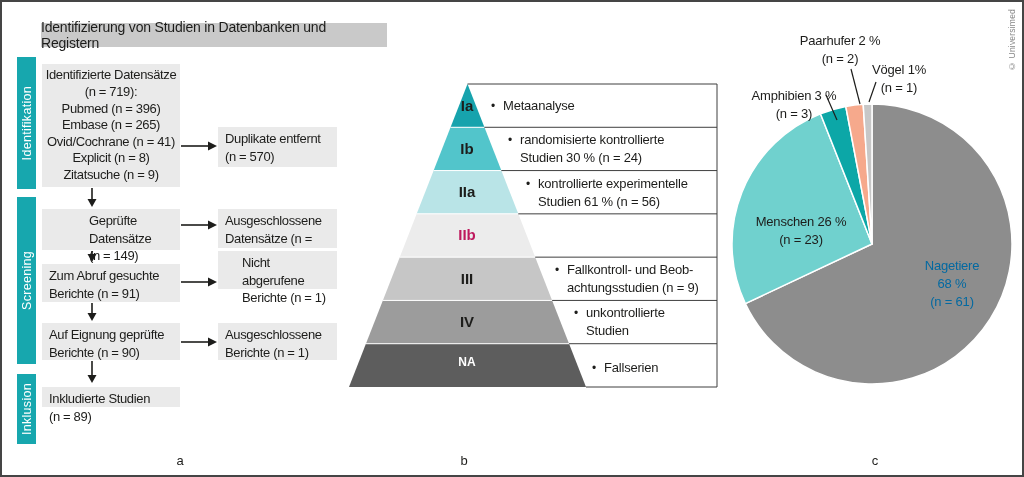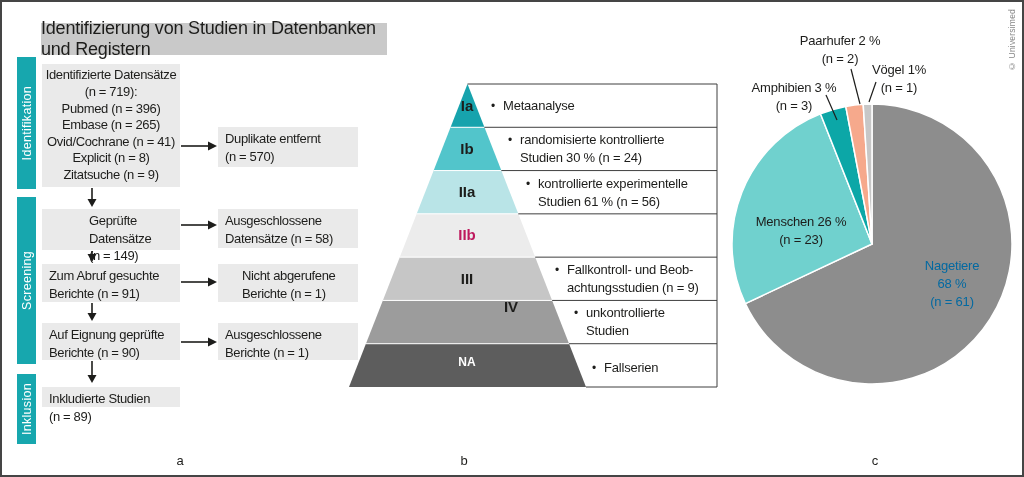--- a/index.html
+++ b/index.html
@@ -4,49 +4,49 @@
 <style>
   html,body { margin:0; padding:0; background:#fff; }
   .fig {
     position:relative; width:1024px; height:477px; box-sizing:border-box;
     border:2px solid #454545; background:#ffffff; overflow:hidden;
     font-family:"Liberation Sans","DejaVu Sans",sans-serif; color:#1d1d1b;
   }
   .gfx { position:absolute; left:0; top:0; width:1020px; height:473px; pointer-events:none; }
 
   .hdr {
-    position:absolute; left:39px; top:21px; width:346px; height:32px;
+    position:absolute; left:39px; top:21px; width:346px; height:24px;
     background:#c9c9c9; display:flex; align-items:center; justify-content:center;
-    font-size:18px; letter-spacing:-0.2px;
+    font-size:14px; letter-spacing:-0.2px;
   }
   .stage {
     position:absolute; left:15px; width:19px; background:#17a7ae; color:#fff;
     display:flex; align-items:center; justify-content:center;
   }
   .stage span { writing-mode:vertical-rl; transform:rotate(180deg); font-size:12.5px; letter-spacing:0.3px; white-space:nowrap; }
   .s-ident { top:55px;  height:132px; }
   .s-screen{ top:195px; height:167px; }
   .s-inkl  { top:372px; height:70px;  }
 
   .box {
     position:absolute; background:#eaeaea; box-sizing:border-box;
     font-size:13px; line-height:17.5px; letter-spacing:-0.35px;
     padding:3px 7px; white-space:pre-line;
   }
   .box.ctr { text-align:center; line-height:16.6px; display:flex; align-items:center; justify-content:center; padding:3px 2px; }
   .mb  { left:40px;  width:138px; }
-  .sb  { left:216px; width:140px; }
+  .sb  { left:216px; width:119px; }
   .mb1 { top:62px;  height:123px; }
   .mb2 { top:207px; height:41px;padding-left:47px; }
   .mb3 { top:262px; height:38px; }
   .mb4 { top:321px; height:37px; }
   .mb5 { top:385px; height:20px; }
   .sb1 { top:125px; height:40px; }
   .sb2 { top:207px; height:39px; }
-  .sb3 { top:262px; height:38px;padding-left:24px; }
+  .sb3 { top:249px; height:38px;padding-left:24px; }
   .sb4 { top:321px; height:37px; }
 
   .pyr-label { position:absolute; transform:translateX(-50%); left:465px; font-weight:bold; font-size:15px; }
   .pyr-label.na { font-size:12px; }
   .row-text {
     position:absolute; display:flex; gap:8px; font-size:13px; line-height:18px;
     letter-spacing:-0.2px; white-space:pre-line;
   }
   .row-text .bullet { font-size:12px; line-height:18px; }
 
@@ -162,21 +162,21 @@
   <div class="box sb sb3">Nicht abgerufene
 Berichte (n = 1)</div>
   <div class="box sb sb4">Ausgeschlossene
 Berichte (n = 1)</div>
 
   <div class="pyr-label" style="top: 95px; color: rgb(29, 29, 27);">Ia</div>
   <div class="pyr-label" style="top: 138px; color: rgb(29, 29, 27);">Ib</div>
   <div class="pyr-label" style="top: 181px; color: rgb(29, 29, 27);">IIa</div>
   <div class="pyr-label" style="top: 224px; color: #be185d;">IIb</div>
   <div class="pyr-label" style="top: 268px; color: rgb(29, 29, 27);">III</div>
-  <div class="pyr-label" style="top: 296px; color: rgb(29, 29, 27); margin-left: 44px;">IV</div>
+  <div class="pyr-label" style="top: 311px; color: rgb(29, 29, 27);">IV</div>
   <div class="pyr-label na" style="top: 353px; color: rgb(255, 255, 255);">NA</div>
 
   <div class="row-text" style="left:489px;top:95px">
     <span class="bullet">•</span>
     <span>Metaanalyse</span>
   </div>
   <div class="row-text" style="left:506px;top:129px">
     <span class="bullet">•</span>
     <span>randomisierte kontrollierte
 Studien 30 % (n = 24)</span>
@@ -198,21 +198,21 @@
   </div>
   <div class="row-text" style="left:590px;top:357px">
     <span class="bullet">•</span>
     <span>Fallserien</span>
   </div>
 
   <div class="pie-label" style="left:838px;top:30px">Paarhufer 2 %
 (n = 2)</div>
   <div class="pie-label" style="left:897px;top:59px">Vögel 1%
 (n = 1)</div>
-  <div class="pie-label" style="left:792px;top:77px">Amphibien 3 %
+  <div class="pie-label" style="left:792px;top:85px">Amphibien 3 %
 (n = 3)</div>
   <div class="pie-label" style="left:799px;top:211px">Menschen 26 %
 (n = 23)</div>
   <div class="pie-label white" style="left:950px;top:255px">Nagetiere 68 %
 (n = 61)</div>
 
   <div class="panel-letter" style="left:178px">a</div>
   <div class="panel-letter" style="left:462px">b</div>
   <div class="panel-letter" style="left:873px">c</div>
   <div class="copyright">© Universimed</div>

